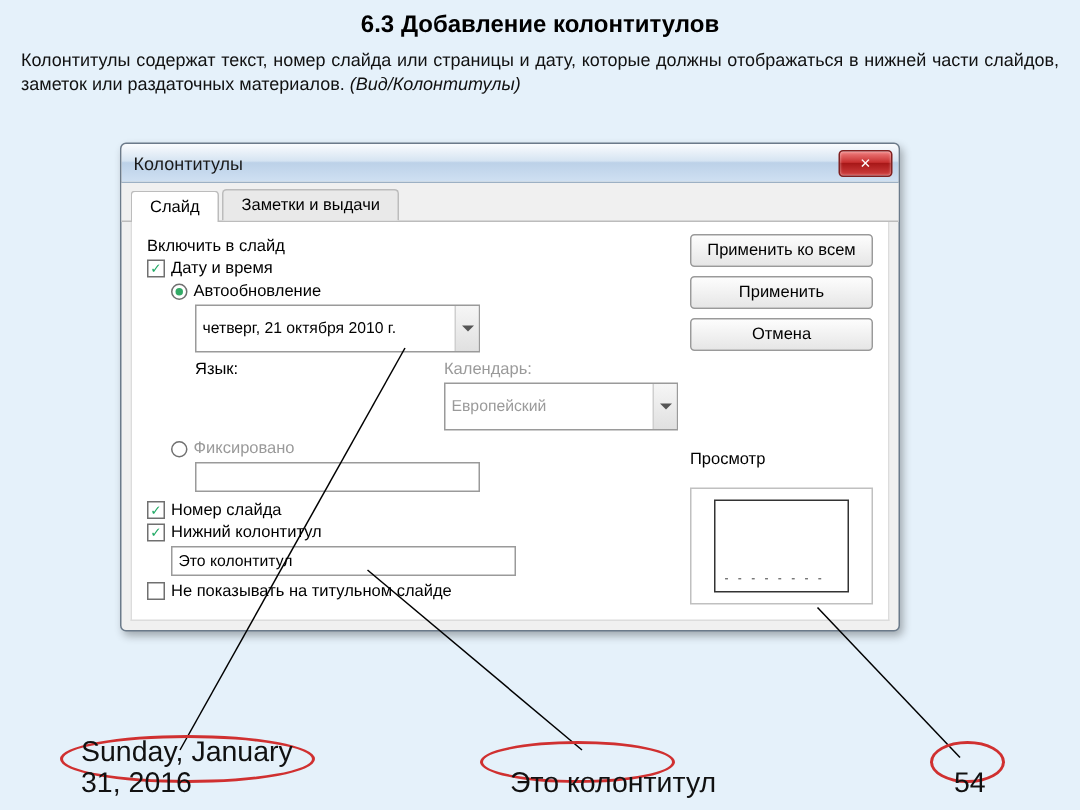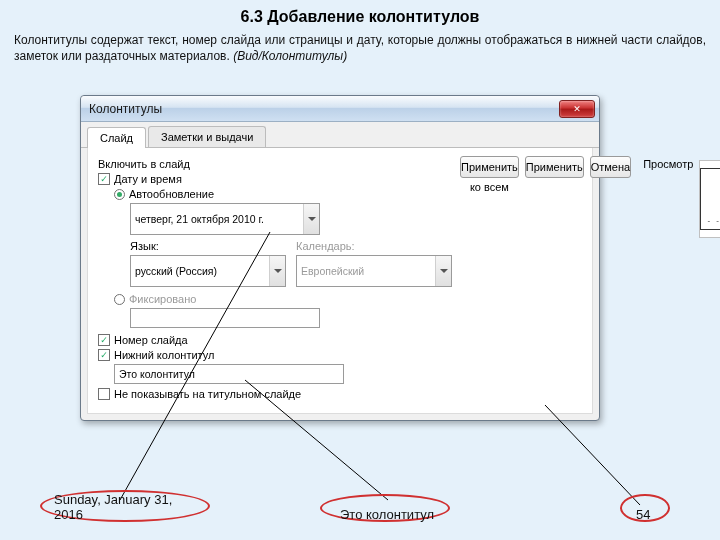--- a/index.html
+++ b/index.html
@@ -9,21 +9,21 @@
 .desc .ital{font-style:italic}
 .dialog{position:absolute;left:80px;top:95px;width:520px;background:#f0f0f0;border:1px solid #6b7a8a;border-radius:4px;box-shadow:2px 3px 6px rgba(0,0,0,0.3);font-size:11px}
 .titlebar{height:26px;background:linear-gradient(#fafcfe,#d6e4f2 45%,#bcd1e8 50%,#cfe0f2);border-radius:4px 4px 0 0;display:flex;align-items:center;padding:0 4px 0 8px;border-bottom:1px solid #9cb0c4}
 .titlebar .title{flex:1;color:#1a1a1a;font-size:12px}
 .close-btn{width:36px;height:18px;background:linear-gradient(#f08080,#c83030 45%,#a81818 50%,#d04040);border:1px solid #802020;border-radius:3px;display:flex;align-items:center;justify-content:center;color:#fff;font-size:9px;box-shadow:0 0 2px rgba(255,255,255,0.6) inset}
 .tab-strip{display:flex;padding:4px 6px 0;background:#f0f0f0;border-bottom:1px solid #bcbcbc}
 .tab{padding:4px 12px;border:1px solid #bcbcbc;border-bottom:none;margin-right:2px;border-radius:3px 3px 0 0;background:#e9e9e9;font-size:11px;cursor:pointer}
 .tab.active{background:#fff;position:relative;top:1px}
 .panel{background:#fff;margin:0 6px 6px;padding:8px 10px 10px;border:1px solid #dcdcdc;border-top:none;display:flex;gap:8px}
 .left{flex:1}
-.right{width:122px;display:flex;flex-direction:row;gap:6px}
+.right{width:122px;display:flex;flex-direction:column;gap:6px}
 .wbtn{height:22px;border:1px solid #9a9a9a;border-radius:3px;background:linear-gradient(#fdfdfd,#e6e6e6);font-size:11px;text-align:center;line-height:20px;cursor:pointer}
 .row{display:flex;align-items:center;gap:4px;margin:3px 0}
 .cb{width:12px;height:12px;border:1px solid #707070;background:#fff;display:inline-flex;align-items:center;justify-content:center;font-size:9px;color:#2a6}
 .cb.checked::after{content:"✓"}
 .radio{width:11px;height:11px;border:1px solid #707070;border-radius:50%;background:#fff;display:inline-flex;align-items:center;justify-content:center}
 .radio.on::after{content:"";width:5px;height:5px;border-radius:50%;background:#3a6}
 .indent{margin-left:16px}
 .indent2{margin-left:32px}
 .dd{height:32px;border:1px solid #9a9a9a;background:#fff;display:flex;align-items:center;padding:0 4px;font-size:10.5px;position:relative}
 .dd .arr{position:absolute;right:0;top:0;width:16px;height:100%;border-left:1px solid #cfcfcf;display:flex;align-items:center;justify-content:center;background:linear-gradient(#f6f6f6,#e0e0e0)}
@@ -31,21 +31,21 @@
 .lbl-dim{color:#9a9a9a}
 .input{height:20px;border:1px solid #9a9a9a;background:#fff;padding:0 4px;font-size:10.5px;display:flex;align-items:center}
 .section-title{font-size:11px;margin:2px 0 3px}
 .preview{height:78px;border:1px solid #c0c0c0;background:#fff;margin-top:4px;display:flex;align-items:center;justify-content:center}
 .mini-slide{width:90px;height:62px;border:1px solid #333;position:relative;background:#fff}
 .mini-dots{position:absolute;bottom:4px;left:6px;right:6px;display:flex;justify-content:space-between;font-size:8px;letter-spacing:2px;color:#333}
 .callout{position:absolute;border:2px solid #d03030;border-radius:50%}
 .c1{left:40px;bottom:18px;width:170px;height:32px}
 .c2{left:320px;bottom:18px;width:130px;height:28px}
 .c3{left:620px;bottom:18px;width:50px;height:28px}
-.foot{position:absolute;bottom:18px;font-size:13px;color:#111}
+.foot{position:absolute;bottom:6px;font-size:19px;color:#111}
 .f1{left:54px;width:150px;line-height:1.1}
 .f2{left:340px}
 .f3{left:636px}
 svg.lines{position:absolute;left:0;top:0;width:720px;height:540px;pointer-events:none}
 .twocol{display:flex;gap:10px}
 .col50{flex:1}
 </style>
 </head>
 <body>
 
@@ -77,24 +77,20 @@
         </div>
       <div class="row indent2">
           <div class="dd" style="width:190px">
             <span>четверг, 21 октября 2010 г.</span>
             <span class="arr"></span>
           </div>
         </div>
       <div class="indent2 twocol">
         <div class="col50">
           <div class="section-title">Язык:</div>
-          <div class="dd">
-              <span>русский (Россия)</span>
-              <span class="arr"></span>
-            </div>
         </div>
         <div class="col50">
           <div class="section-title lbl-dim">Календарь:</div>
           <div class="dd" style="color:#9a9a9a">
               <span>Европейский</span>
               <span class="arr"></span>
             </div>
         </div>
       </div>
       <div class="row indent" style="margin-top:6px">

